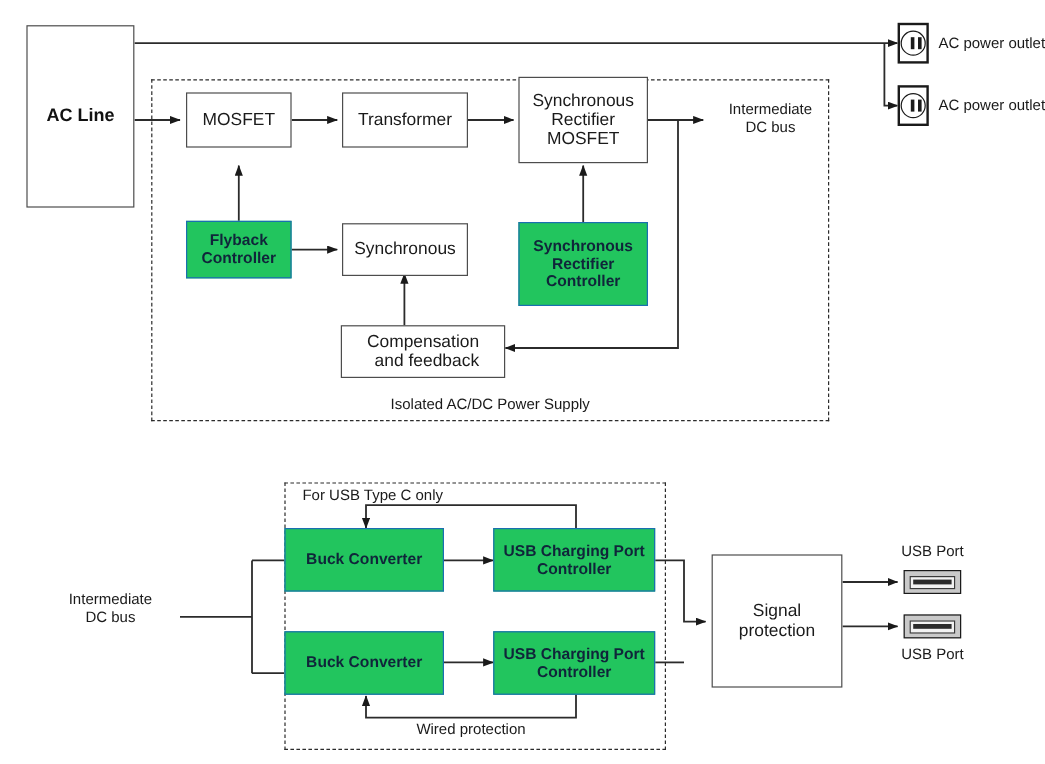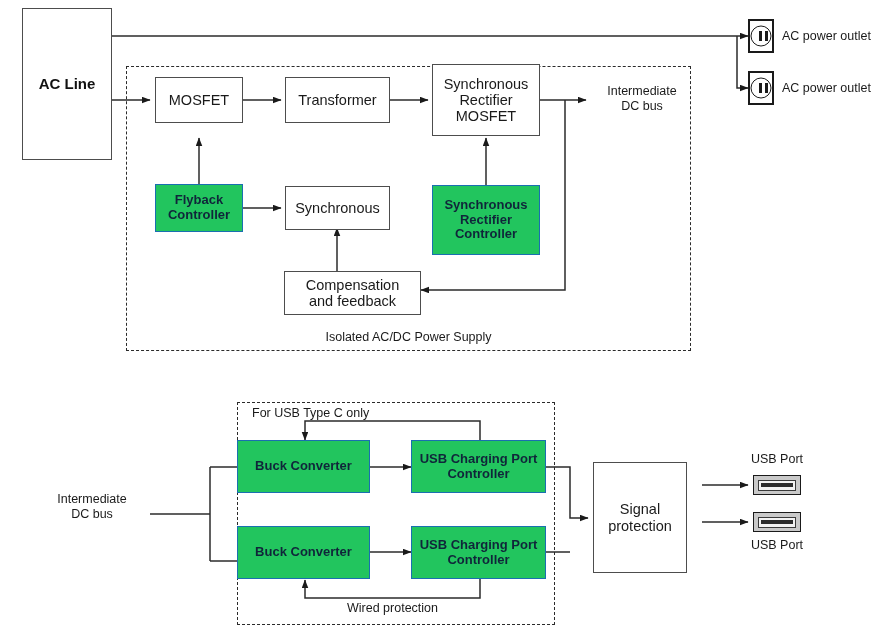--- a/index.html
+++ b/index.html
@@ -93,40 +93,40 @@
       <path d="M546,552 L570,552"></path>
 
       <path d="M702,485 L748,485" marker-end="url(#ah)"></path>
       <path d="M702,522 L748,522" marker-end="url(#ah)"></path>
     </g>
   </svg>
 
   <div class="dashbox" style="left:126px;top:66px;width:565px;height:285px;"></div>
   <div class="lbl" style="left:246px;top:330px;width:325px;">Isolated AC/DC Power Supply</div>
 
-  <div class="box box-acline" style="left:22px;top:8px;width:90px;height:152px;">AC Line</div>
+  <div class="box box-acline" style="left:22px;top:21px;width:90px;height:152px;">AC Line</div>
 
   <div class="box box-white" style="left:155px;top:77px;width:88px;height:46px;">MOSFET</div>
 
   <div class="box box-white" style="left:285px;top:77px;width:105px;height:46px;">Transformer</div>
 
   <div class="box box-white" style="left:432px;top:64px;width:108px;height:72px;white-space:pre-line;">Synchronous
 Rectifier
 MOSFET</div>
 
   <div class="box box-blue" style="left:155px;top:184px;width:88px;height:48px;white-space:pre-line;">Flyback
 Controller</div>
 
   <div class="box box-white" style="left:285px;top:186px;width:105px;height:44px;">Synchronous</div>
 
   <div class="box box-blue" style="left:432px;top:185px;width:108px;height:70px;white-space:pre-line;">Synchronous
 Rectifier
 Controller</div>
 
-  <div class="box box-white" style="left:284px;top:271px;width:137px;height:44px;white-space:pre-line;">Compensation
+  <div class="box box-white" style="left:284px;top:271px;width:137px;height:44px;white-space:pre-line;text-align:right;">Compensation
 and feedback</div>
 
   <div class="lbl" style="left:592px;top:84px;width:100px;">Intermediate
 DC bus</div>
 
   <div class="outlet" style="left:748px;top:19px;">
     <div class="circ"></div>
       <div class="slot a"></div>
       <div class="slot b"></div>
   </div>
@@ -149,21 +149,21 @@
   <div class="box box-blue" style="left:237px;top:440px;width:133px;height:53px;">Buck Converter</div>
 
   <div class="box box-blue" style="left:411px;top:440px;width:135px;height:53px;white-space:pre-line;">USB Charging Port
 Controller</div>
 
   <div class="box box-blue" style="left:237px;top:526px;width:133px;height:53px;">Buck Converter</div>
 
   <div class="box box-blue" style="left:411px;top:526px;width:135px;height:53px;white-space:pre-line;">USB Charging Port
 Controller</div>
 
-  <div class="box box-white" style="left:593px;top:462px;width:94px;height:111px;white-space:pre-line;">Signal
+  <div class="box box-white" style="left:593px;top:462px;width:109px;height:111px;white-space:pre-line;">Signal
 protection</div>
 
   <div class="lbl" style="left:742px;top:452px;width:70px;">USB Port</div>
   <div class="usbport" style="left:753px;top:475px;">
     <div class="frame">
         <div class="bar"></div>
       </div>
   </div>
 
   <div class="usbport" style="left:753px;top:512px;">

